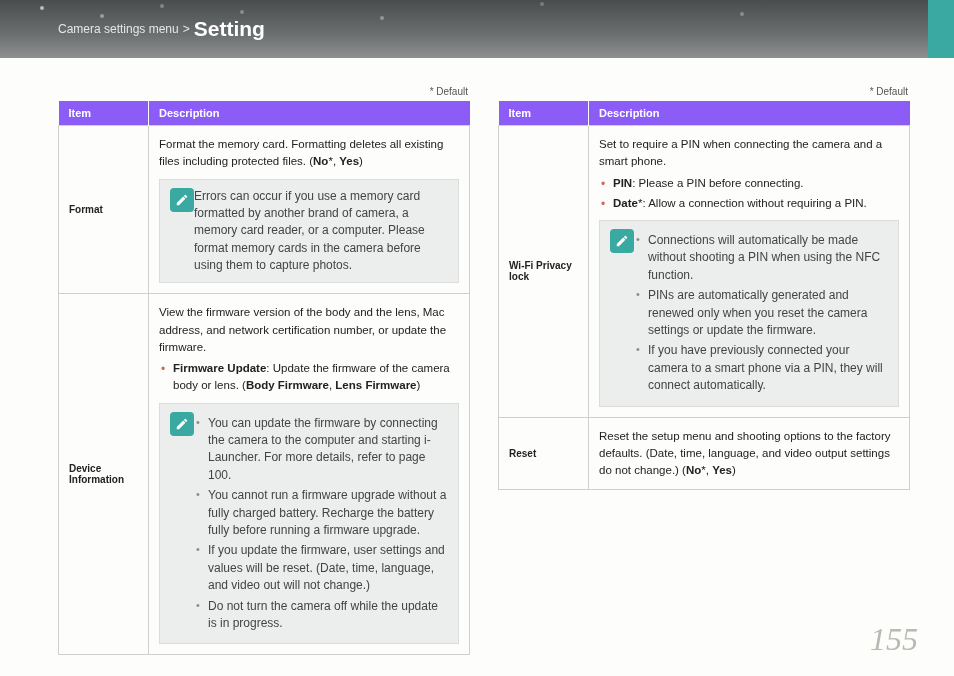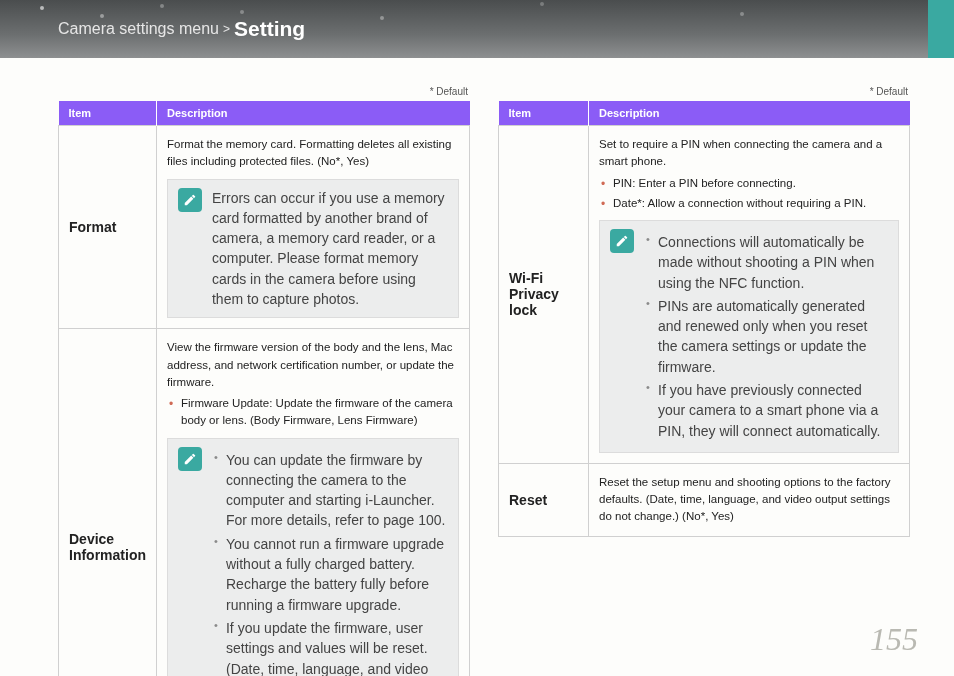--- a/index.html
+++ b/index.html
@@ -33,21 +33,21 @@
     box-shadow: 60px 8px 0 rgba(255,255,255,0.4),
                 120px -2px 0 rgba(255,255,255,0.3),
                 200px 4px 0 rgba(255,255,255,0.3),
                 340px 10px 0 rgba(255,255,255,0.35),
                 500px -4px 0 rgba(255,255,255,0.25),
                 700px 6px 0 rgba(255,255,255,0.3);
   }
   .header-strip .accent {
     position:absolute; right:0; top:0; width:26px; height:58px; background:#3aa9a1;
   }
-  .breadcrumb-pre { font-size:16px; color:#e6e6e6; }
+  .breadcrumb-pre { font-size:12px; color:#e6e6e6; }
   .breadcrumb-sep { font-size:12px; color:#e6e6e6; margin:0 4px;}
   .breadcrumb-title { font-size:21px; font-weight:700; color:#fff; }
   .content {
     display:flex;
     gap:28px;
     padding: 28px 44px 0 58px;
   }
   .col { flex:1; }
   .default-note {
     text-align:right;
@@ -71,45 +71,45 @@
   }
   thead th:last-child { border-right:none; }
   tbody td {
     border:1px solid #d0d0d0;
     vertical-align: middle;
     padding:8px 10px;
   }
   tbody td.item-cell {
     width:90px;
     font-weight:700;
-    font-size:14px;
+    font-size:10px;
     vertical-align: middle;
   }
   .desc-cell { padding:10px; line-height:1.5; }
   .bullets { margin-top:4px; padding-left:2px;}
   .bullets li {
     list-style:none;
     padding-left:12px;
     position:relative;
     margin:3px 0;
   }
   .bullets li::before {
     content:"•";
     position:absolute; left:0; top:0;
     color:#d06a55;
     font-size:12px;
   }
   .note-box {
     display:flex;
-    gap:10px;
+    gap:0;
     background:#eceded;
     border:1px solid #dcdcdc;
     padding:8px 10px;
     margin-top:8px;
-    font-size:14px;
+    font-size:12px;
     color:#444;
     line-height:1.45;
   }
   .note-icon {
     flex-shrink:0;
     width:24px;height:24px;
     border-radius:4px;
     background:#3aa9a1;
     display:flex;align-items:center;justify-content:center;
   }
@@ -128,21 +128,21 @@
     font-size:11px;
   }
   .page-num {
     position:absolute;
     bottom:18px; right:36px;
     font-family: Georgia, "Times New Roman", serif;
     font-style: italic;
     font-size:32px;
     color:#b9b9b2;
   }
-  b { font-weight:400; }
+  b { font-weight:700; }
 </style>
 </head>
 <body>
 
 <div class="header-strip">
   <div class="dots">
       <span></span>
     </div>
   <div class="accent"></div>
   <span class="breadcrumb-pre">Camera settings menu</span>
@@ -214,21 +214,21 @@
           <th>Item</th>
           <th>Description</th>
         </tr>
       </thead>
       <tbody>
         <tr>
           <td class="item-cell">Wi-Fi Privacy lock</td>
           <td class="desc-cell">
             <div>Set to require a PIN when connecting the camera and a smart phone.</div>
             <ul class="bullets">
-              <li><b>PIN</b><span>: Enter a PIN before connecting.</span></li>
+              <li><b>PIN</b><span>: Please a PIN before connecting.</span></li>
               <li><b>Date</b><span>*: Allow a connection without requiring a PIN.</span></li>
             </ul>
             <div class="note-box">
               <div class="note-icon">
                 <svg viewBox="0 0 24 24">
                     <path d="M3 17.25V21h3.75L17.81 9.94l-3.75-3.75L3 17.25zM20.71 7.04a1 1 0 0 0 0-1.41l-2.34-2.34a1 1 0 0 0-1.41 0l-1.83 1.83 3.75 3.75 1.83-1.83z"></path>
                   </svg>
               </div>
               <div class="note-body">
                 <ul>

